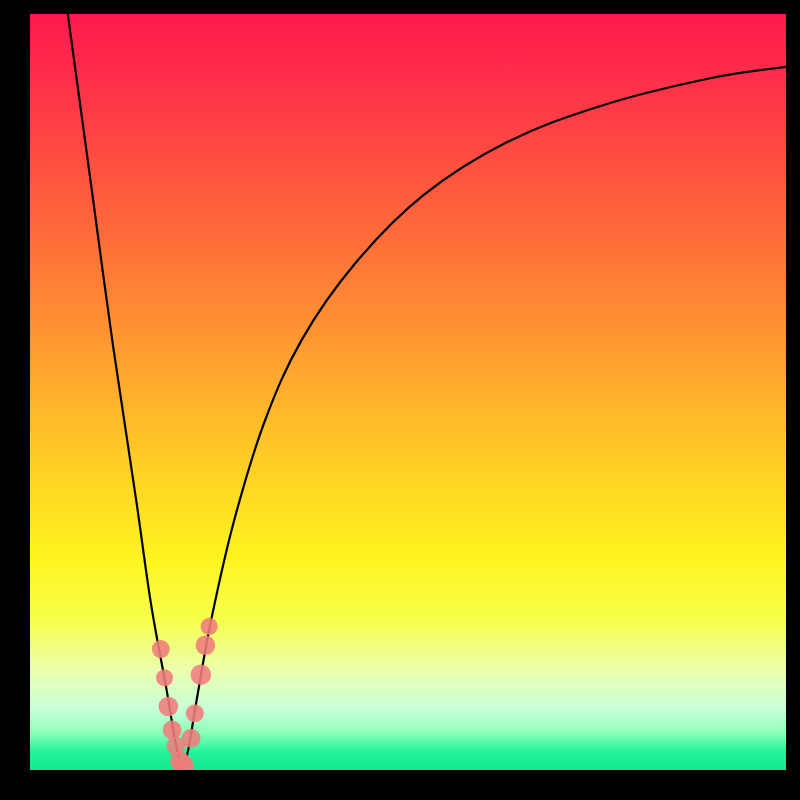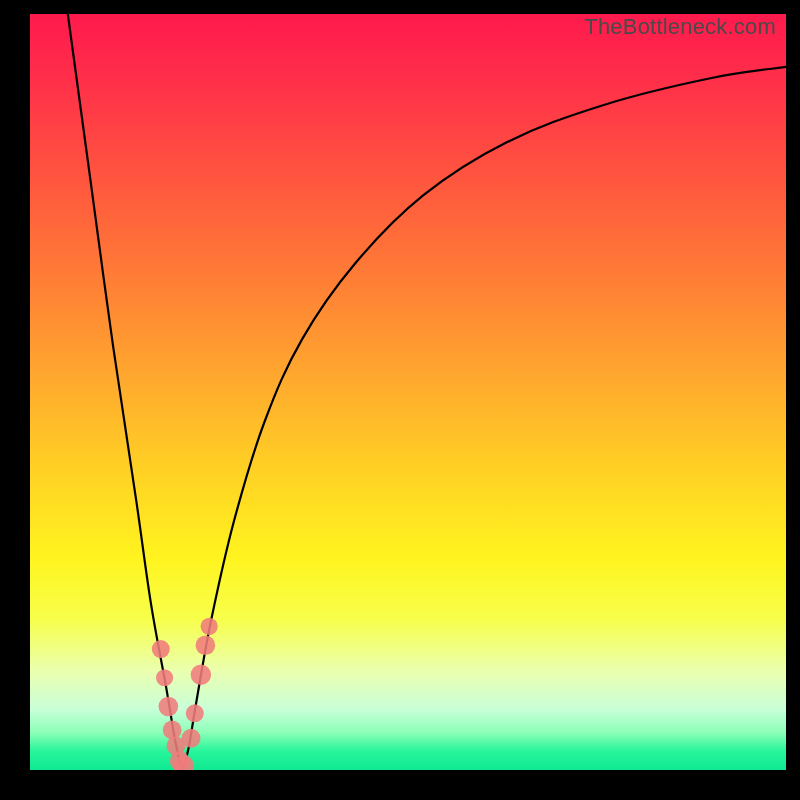--- a/index.html
+++ b/index.html
@@ -56,21 +56,20 @@
     top: 0;
     width: 756px;
     height: 756px;
   }
 </style>
 </head>
 <body>
 
 <div class="frame">
   <div class="plot">
-    <div class="watermark">TheBottleneck.com</div>
     <svg class="curve" viewBox="0 0 756 756" preserveAspectRatio="none">
       <g id="curve-layer">
           <path d="M 37.800000000000004 0 C 41.882400000000004 29.93759999999999, 52.315200000000004 106.44479999999994, 60.480000000000004 166.31999999999994 C 68.6448 226.19519999999994, 74.9952 275.48639999999995, 83.16 332.64 C 91.3248 389.7936, 99.036 437.57280000000003, 105.84 483.84000000000003 C 112.644 530.1072, 115.51680000000002 555.6600000000001, 120.96000000000001 589.6800000000001 C 126.4032 623.7, 131.99759999999998 649.7064, 136.07999999999998 672.84 C 140.1624 695.9736, 141.46272000000002 705.9528, 143.64000000000001 718.2 C 145.81728 730.4472000000001, 146.54304000000002 734.076, 148.17600000000002 740.88 C 149.80896 747.684, 151.89552 753.2784, 152.712 756" fill="none" stroke="#000000" stroke-width="2.2" stroke-linecap="round"></path>
           <path d="M 152.712 756 C 153.80064 751.9176, 156.31055999999998 745.5672000000001, 158.76 733.32 C 161.20944 721.0728, 162.2376 711.0936, 166.32 687.96 C 170.4024 664.8264, 174.636 637.4592, 181.44 604.8 C 188.244 572.1407999999999, 194.5944 541.9008, 204.12 506.52 C 213.6456 471.1392, 222.1128 440.8992, 234.35999999999999 408.24 C 246.60719999999998 375.5808, 255.83039999999997 353.65680000000003, 272.15999999999997 325.08000000000004 C 288.4896 296.50320000000005, 303.30719999999997 275.3352, 325.08 249.47999999999996 C 346.8528 223.62479999999994, 365.904 203.21279999999993, 393.12 181.43999999999994 C 420.336 159.66719999999995, 443.62080000000003 144.84959999999995, 476.28000000000003 128.51999999999998 C 508.9392 112.1904, 537.8184000000001 102.28680000000003, 574.5600000000001 90.72000000000003 C 611.3016 79.15320000000003, 647.7408 71.06400000000001, 680.4 64.25999999999999 C 713.0591999999999 57.45599999999998, 742.392 54.96119999999996, 756 52.91999999999996" fill="none" stroke="#000000" stroke-width="2.2" stroke-linecap="round"></path>
         </g>
       <g id="marker-layer">
           <circle cx="130.788" cy="635.04" r="8.989600000000001" fill="#f07c7c" fill-opacity="0.88"></circle>
           <circle cx="134.568" cy="663.768" r="8.573800000000002" fill="#f07c7c" fill-opacity="0.88"></circle>
           <circle cx="138.34799999999998" cy="692.496" r="9.821200000000001" fill="#f07c7c" fill-opacity="0.88"></circle>
           <circle cx="142.12800000000001" cy="715.932" r="9.4054" fill="#f07c7c" fill-opacity="0.88"></circle>

